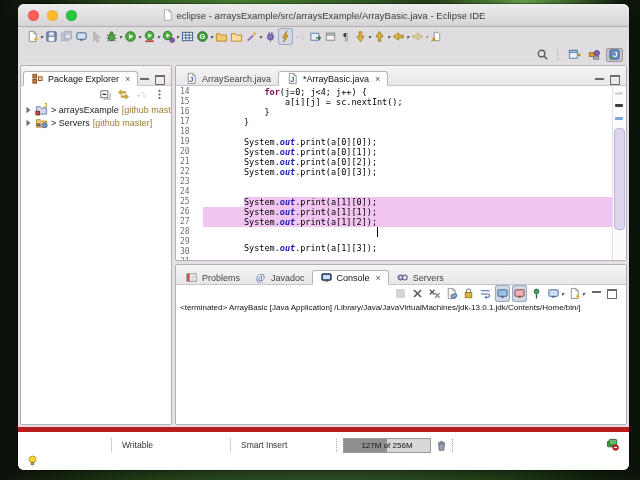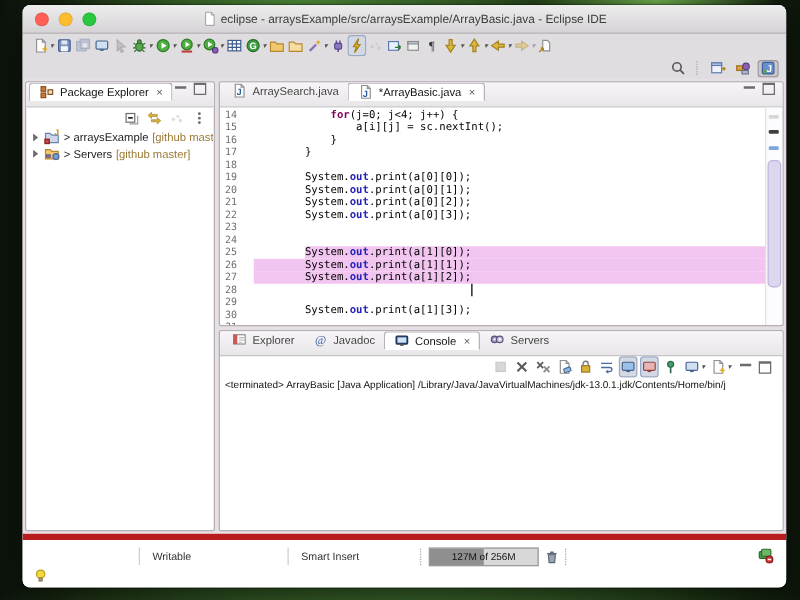--- a/index.html
+++ b/index.html
@@ -30,21 +30,21 @@
   .dd{font-size:6px;color:#555;margin-left:1px;line-height:6px}
   .toolbar2{flex:0 0 14px;background:#e0dde0;display:flex;justify-content:flex-end;align-items:center;
     padding-right:6px;gap:3px}
   .tb-sep{width:1px;height:11px;border-left:1px dotted #a8a8a8;margin:0 4px}
   .persp{height:14px;display:flex;align-items:center;padding:0 2px;border-radius:3px}
   .persp.active{background:#cbc7cb;box-shadow:inset 0 0 0 1px #9a969a}
   
   .main{flex:1;display:flex;padding:2px;gap:3px;background:#e6dfe6;min-height:0}
   .panel{background:#fff;border:1px solid #b3afb3;border-radius:2px;display:flex;flex-direction:column;overflow:hidden}
   .vtabbar{flex:0 0 19px;background:linear-gradient(#f7f5f7,#e9e6e9);border-bottom:1px solid #c7c3c7;
-    display:flex;align-items:flex-start;padding-left:2px}
+    display:flex;align-items:flex-end;padding-left:2px}
   .vtab{display:flex;align-items:center;gap:4px;padding:0 7px;font-size:9px;color:#444;white-space:nowrap}
   .vtab.active{background:#fff;border:1px solid #b7b3b7;border-bottom-color:#fff;border-radius:3px 3px 0 0;
     margin-bottom:-1px;color:#111}
   .vclose{font-size:9px;color:#555;margin-left:2px}
   .minmax{margin-left:auto;display:flex;align-items:center;gap:6px;padding-right:6px}
   .min-glyph{width:9px;height:3px;border-top:2px solid #6e6a6e}
   .max-glyph{width:8px;height:7px;border:1px solid #6e6a6e;border-top-width:2px}
   
   .pkg{width:150px;flex:0 0 auto}
   .ptools{flex:0 0 17px;display:flex;justify-content:flex-end;align-items:center;gap:3px;padding-right:4px}
@@ -54,21 +54,21 @@
   
   .right-col{flex:1;display:flex;flex-direction:column;gap:3px;min-width:0}
   .editor-wrap{flex:0 0 194px}
   .codearea{flex:1;display:flex;overflow:hidden;min-height:0}
   .lines{flex:1;overflow:hidden;padding-top:1px}
   .code-line{display:flex;height:10px;line-height:10px;font-family:"DejaVu Sans Mono",monospace;
     font-size:8.5px;white-space:pre;color:#000}
   .lnum{flex:0 0 23px;color:#6e6e6e;padding-left:4px;font-size:8px;font-family:"DejaVu Sans Mono",monospace}
   .lcontent{flex:1;display:flex;white-space:pre;min-width:0}
   .kw{color:#7f0055;font-weight:bold}
-  .fld{color:#2121b5;font-weight:bold;}
+  .fld{color:#2121b5;font-weight:bold;font-style:italic}
   .grow-hl{flex:1;white-space:pre}
   .cursor{display:inline-block;width:1px;background:#000;height:10px}
   .ruler{flex:0 0 13px;border-left:1px solid #e4e1e4;position:relative;background:#fcfbfd}
   .rmark{position:absolute;left:2px;width:8px;height:3px;border-radius:1px}
   .rthumb{position:absolute;left:1px;width:9px;border:1px solid #bfb4da;background:#ded6ee;border-radius:4px}
   
   .console-wrap{flex:1;min-height:0}
   .ctools{flex:0 0 16px;display:flex;justify-content:flex-end;align-items:center;gap:2px;padding-right:3px}
   .chead{flex:0 0 12px;font-size:8px;color:#111;padding:1px 16px 0 4px;white-space:nowrap;overflow:hidden}
   .cbody{flex:1;background:#fff}
@@ -454,21 +454,21 @@
       <div class="panel console-wrap">
         <div class="vtabbar" id="console-tabbar">
             <div class="vtab">
               <span>
                 <svg width="13" height="13" viewBox="0 0 14 14">
                   <rect x="2" y="3" width="10" height="8" fill="#fff" stroke="#8a8a8a"></rect>
                   <rect x="2" y="3" width="3.2" height="8" fill="#cc5555"></rect>
                   <path d="M6.5 5.5h4.5M6.5 7.5h4.5M6.5 9.5h3" stroke="#b5b5b5"></path>
                 </svg>
               </span>
-              <span>Explorer</span>
+              <span>Problems</span>
             </div>
             <div class="vtab">
               <span>
                 <svg width="13" height="13" viewBox="0 0 14 14">
                   <text x="7" y="10.8" font-size="10.5" text-anchor="middle" fill="#3a5fa0" font-family="serif">@</text>
                 </svg>
               </span>
               <span>Javadoc</span>
             </div>
             <div class="vtab active">

